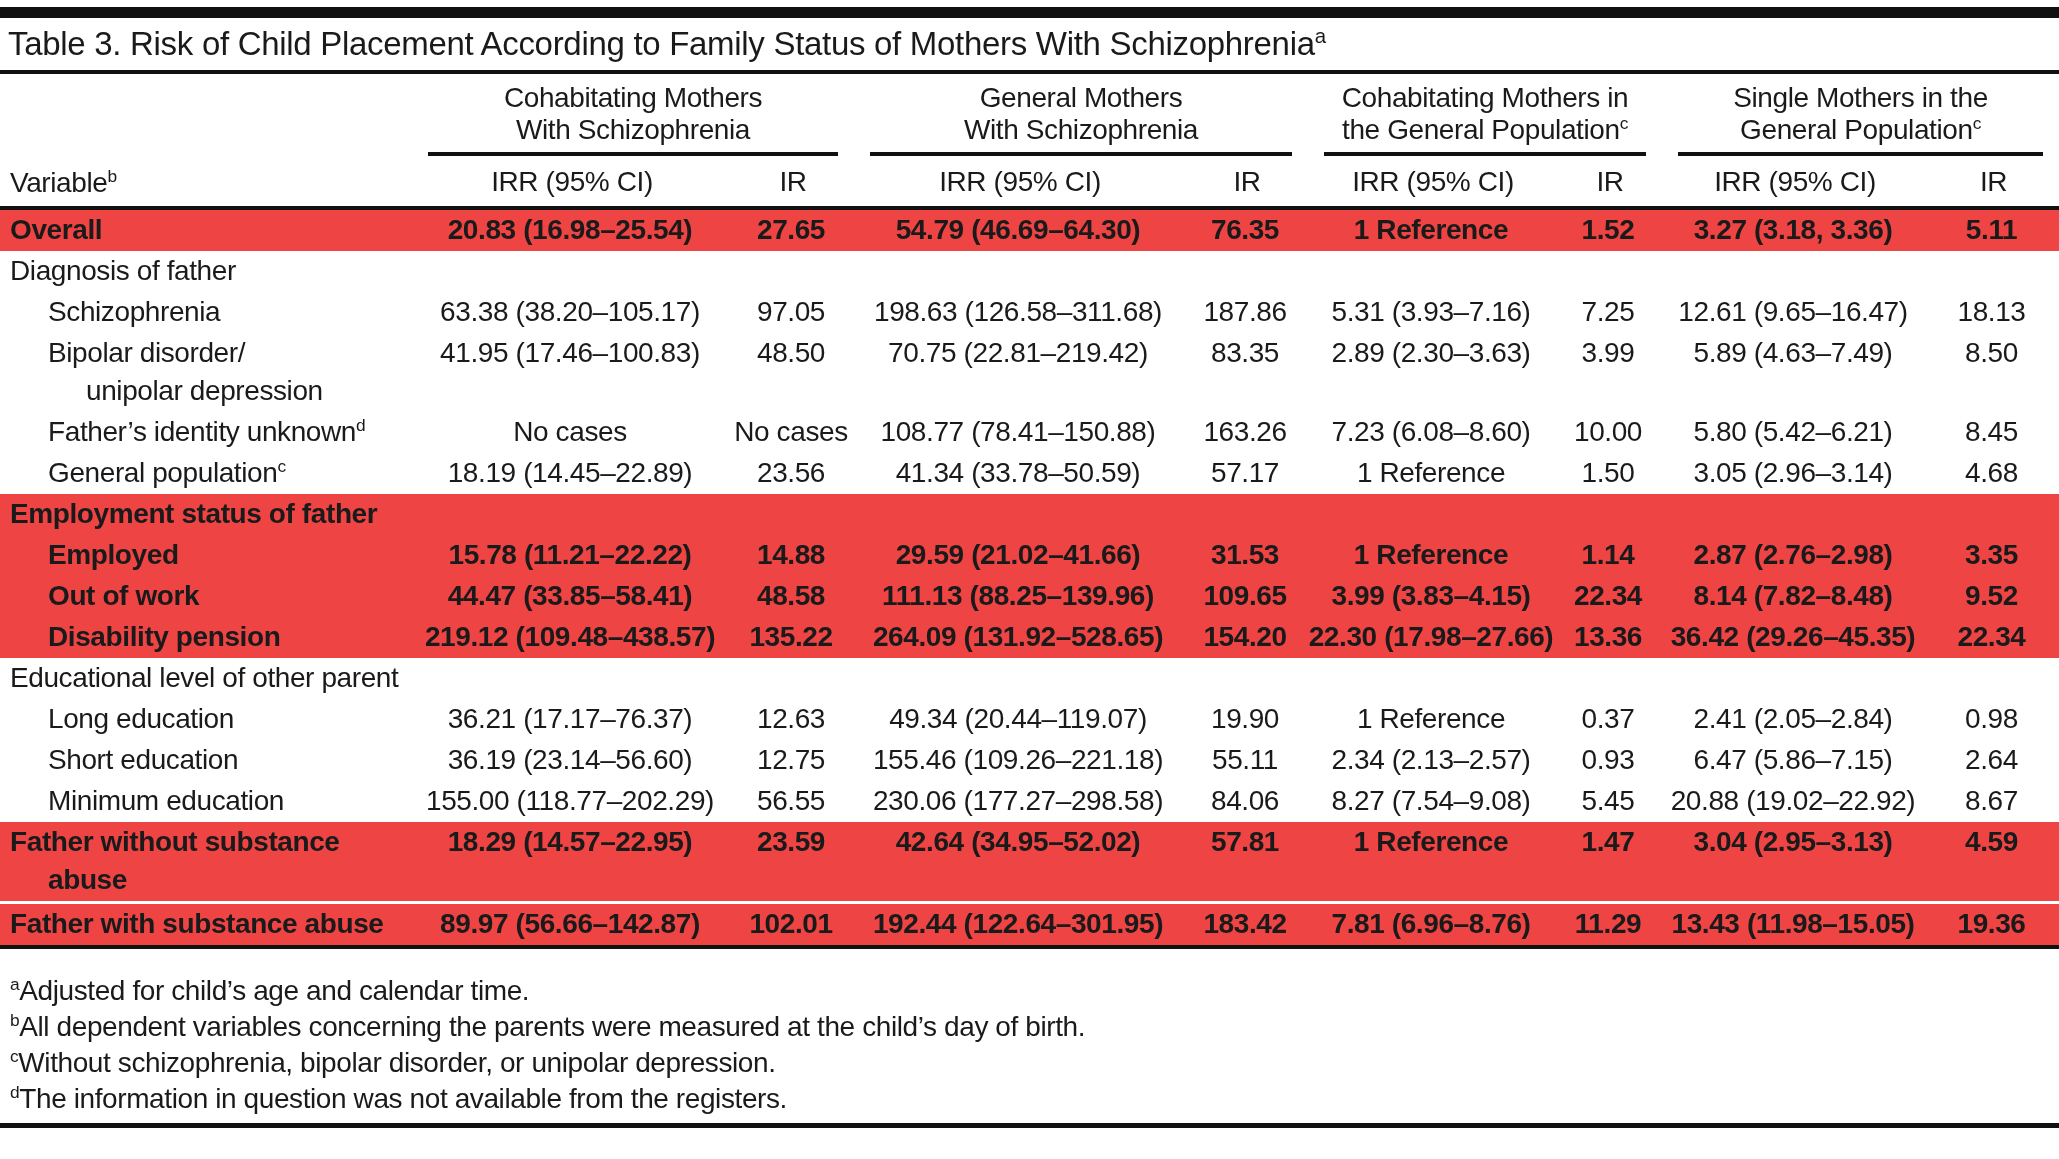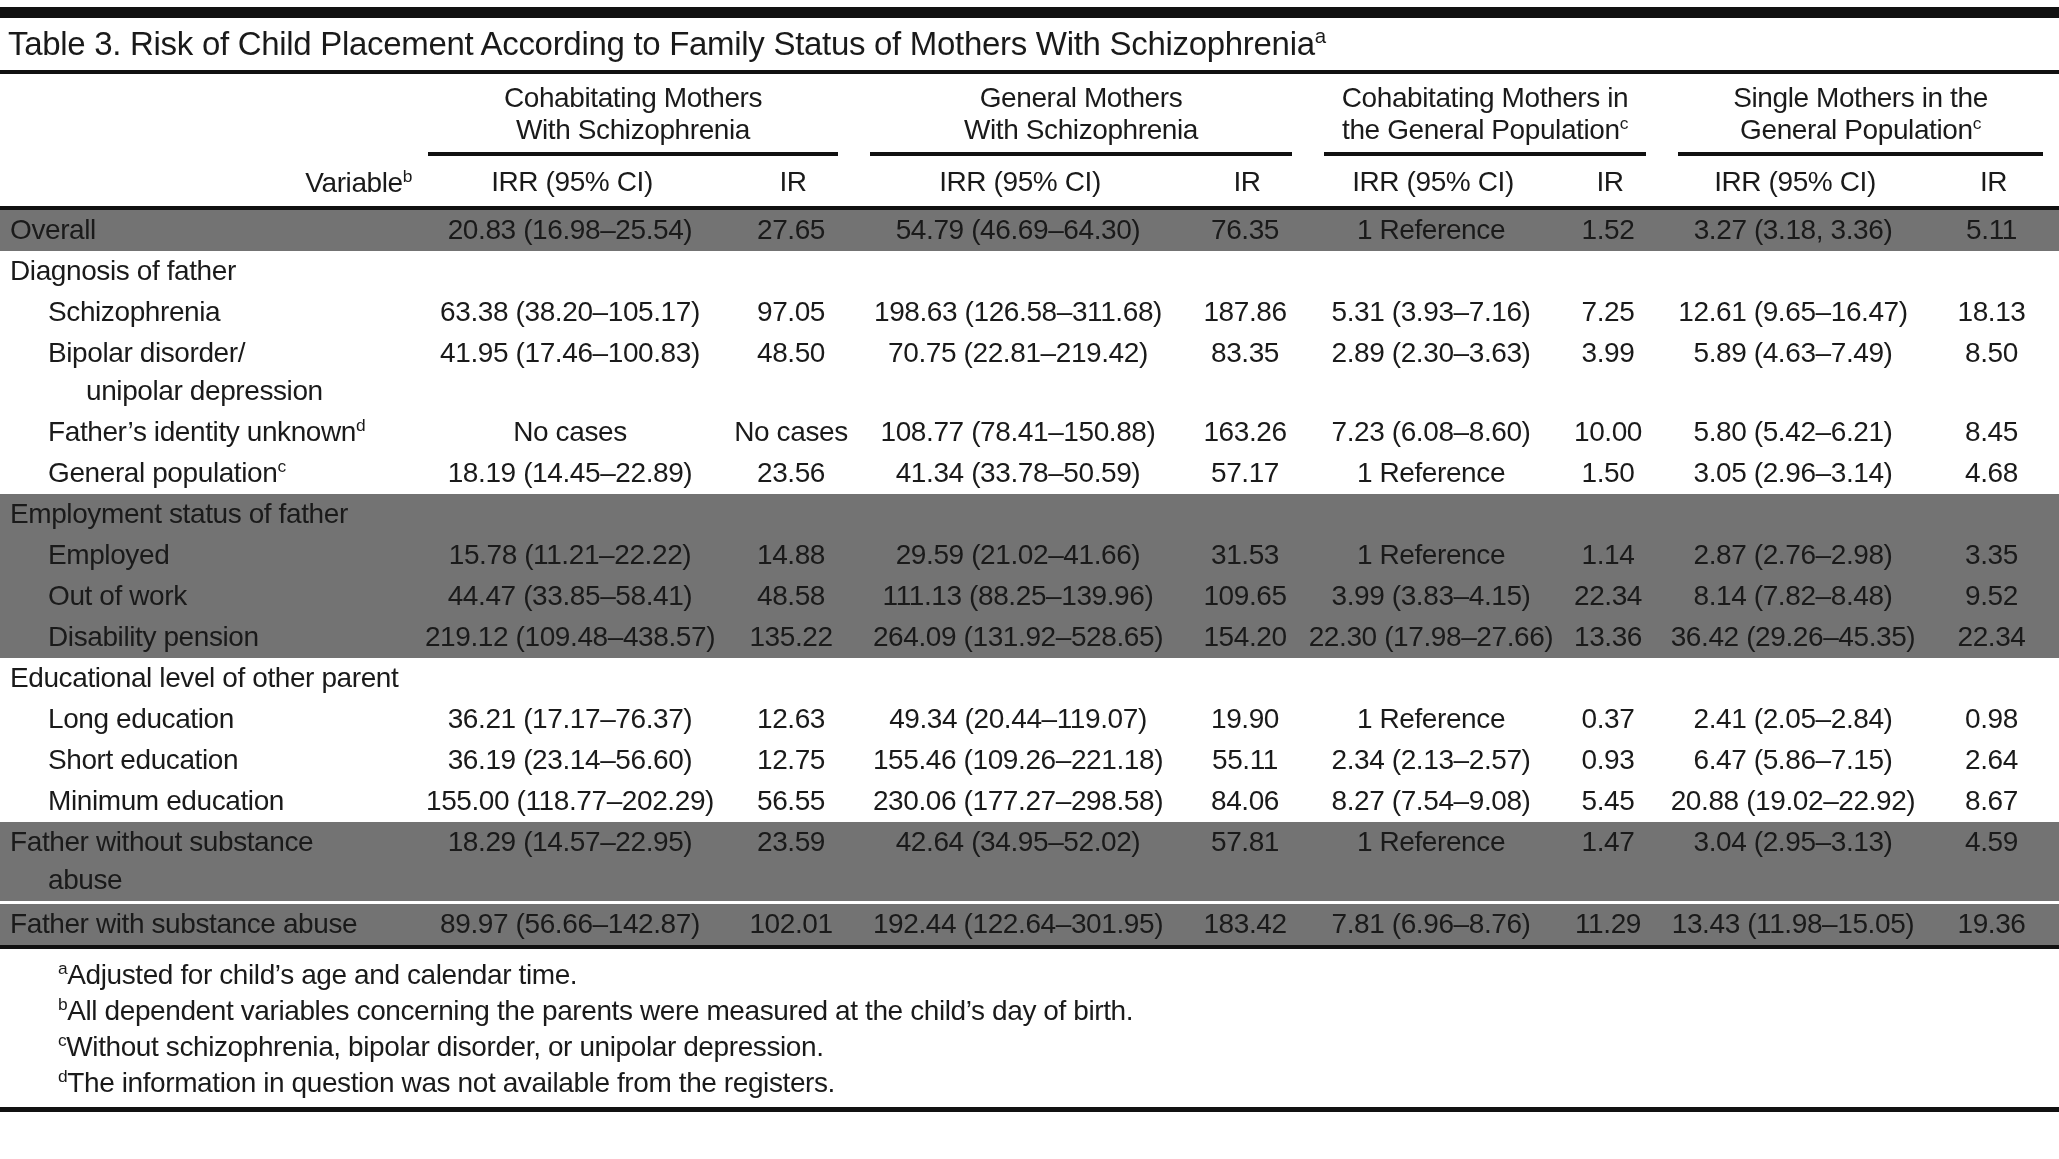--- a/index.html
+++ b/index.html
@@ -15,43 +15,43 @@
     font-size: 33px; font-weight: normal; line-height: 38px;
     padding: 7px 8px 7px 8px; border-bottom: 4px solid #111;
     letter-spacing: -0.3px;
   }
   sup { font-size: 0.62em; vertical-align: super; line-height: 0; }
   table.risk {
     width: 100%; border-collapse: collapse; table-layout: fixed;
   }
   th, td { margin: 0; }
   th.var-head {
-    text-align: right; vertical-align: bottom; font-weight: normal;
+    text-align: left; vertical-align: bottom; font-weight: normal;
     font-size: 28px; padding: 0 0 7px 10px; border-bottom: 4px solid #111;
   }
   th.group { font-weight: normal; vertical-align: bottom; padding: 8px 16px 4px 16px; }
   .gtitle { font-size: 28px; line-height: 32px; text-align: center; }
   .grule { height: 0; border-bottom: 4px solid #111; margin-top: 6px; }
   th.sub {
     font-weight: normal; font-size: 28px; text-align: center;
     padding: 6px 0 8px 0; border-bottom: 4px solid #111; margin-top: 17px;
   }
   tbody td {
     font-size: 28px; line-height: 38px; vertical-align: top;
     padding: 1px 4px 2px 0;
   }
   td.label { text-align: left; padding-left: 10px; }
   td.label.ind1 { padding-left: 48px; }
   td.label .cont { margin-left: 38px; }
   td.irr { text-align: center; white-space: nowrap; }
   td.ir  { text-align: center; }
-  tr.shaded { background: #737373; }
+  tr.shaded { background: #ef4444; font-weight: bold; }
   tr.sep-top td { border-top: 3px solid #ffffff; }
   tbody tr.last td { border-bottom: 4px solid #111; }
-  .footnotes { padding: 8px 10px 0 10px; font-size: 28px; line-height: 36px; margin-left: 48px; }
+  .footnotes { padding: 24px 10px 0 10px; font-size: 28px; line-height: 36px; }
 </style>
 </head>
 <body>
 
 <div class="page">
   <div class="top-bar"></div>
 
   <div class="title">
     <span>Table 3. Risk of Child Placement According to Family Status of Mothers With Schizophrenia</span><sup>a</sup>
   </div>

